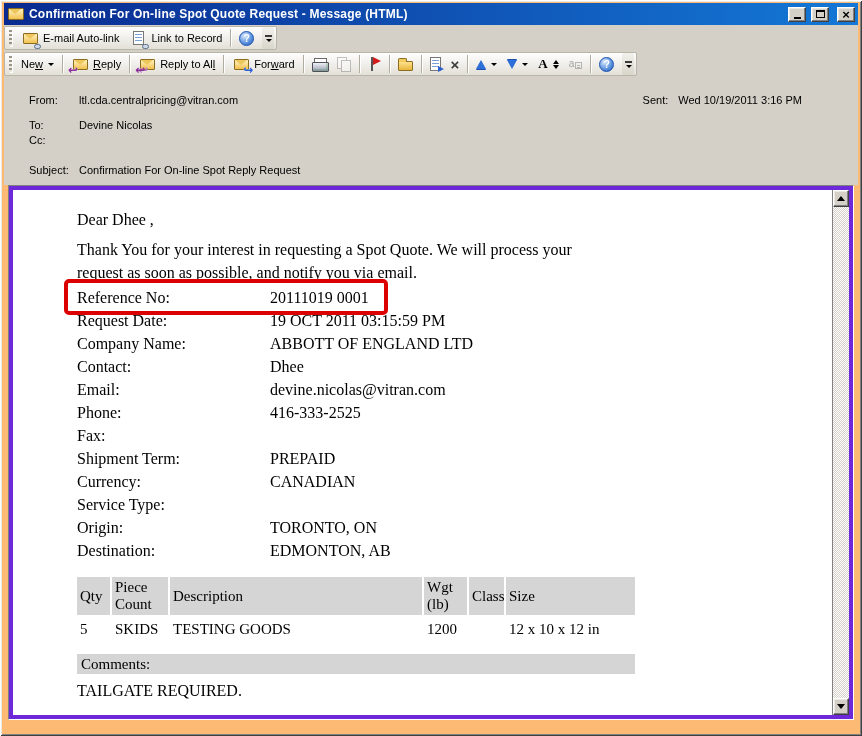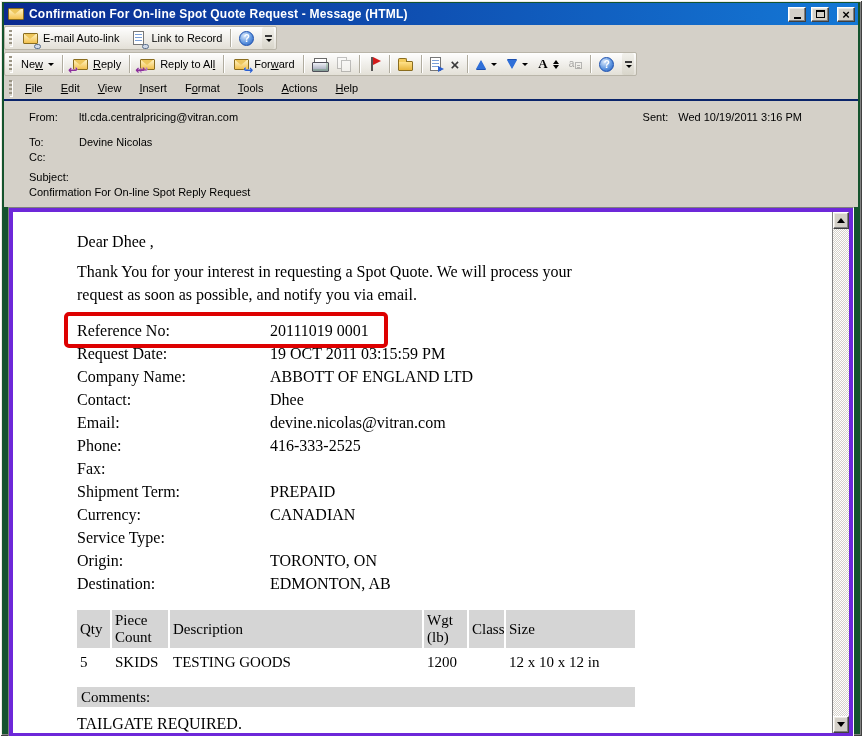--- a/index.html
+++ b/index.html
@@ -1,20 +1,20 @@
 <!DOCTYPE html>
 <html><head>
 <meta charset="utf-8">
 <style>
   * { box-sizing: border-box; margin: 0; padding: 0; }
   html,body { width:862px; height:736px; }
   body { font-family:"Liberation Sans","DejaVu Sans",sans-serif; background:#808080; }
 
   .window {
-    width:862px; height:736px; background:#14532d;
+    width:862px; height:736px; background:#fdba74;
     padding:3px 4px 0 4px;
     box-shadow: inset 1px 1px 0 #ffffff, inset -1px -1px 0 #404040, inset 2px 2px 0 #ece9e2, inset -2px -2px 0 #808080;
     display:flex; flex-direction:column;
   }
 
   
   .titlebar { height:22px; flex:none; background:linear-gradient(90deg,#0a2a90,#1478d6);
     display:flex; align-items:center; padding:0 3px 0 4px; gap:5px; }
   .title-text { color:#fff; font-weight:bold; font-size:12px; flex:1; white-space:nowrap; overflow:hidden; letter-spacing:.2px; }
   .win-btn { width:18px; height:15px; flex:none; background:#d4d0c8; border:1px solid; border-color:#fff #404040 #404040 #fff;
@@ -94,36 +94,36 @@
   .translate .a { font-size:10px; color:#333; line-height:1; }
   .translate .box { width:7px; height:7px; border:1px solid #666; position:relative; }
   .translate .box::before { content:""; position:absolute; left:1px; top:2px; width:3px; height:1px; background:#666; box-shadow:0 2px 0 #666; }
 
   
   .menubar { height:24px; flex:none; display:flex; align-items:center; padding-left:2px;
     background:#d4d0c8; border-bottom:2px solid #0a246a; }
   .menu-item { padding:3px 9px; font-size:11px; color:#000; white-space:nowrap; }
 
   
-  .header-pane { flex:none; background:#d4d0c8; padding:9px 0 7px 25px; font-size:11px; color:#000; }
+  .header-pane { flex:none; background:#d4d0c8; padding:16px 0 7px 25px; font-size:11px; color:#000; }
   .hrow { display:flex; line-height:15px; }
   .hrow.from { margin-bottom:10px; }
-  .hrow.subject { margin-top:5px;flex-direction:column; }
+  .hrow.subject { margin-top:15px; }
   .hlabel { width:50px; flex:none; }
   .sent-group { margin-left:auto; display:flex; padding-right:56px; }
   .sent-group .hlabel { width:auto; margin-right:10px; }
 
   
   .body-frame { flex:1; margin:0 4px 16px 4px; border:1px solid; border-color:#808080 #ffffff #ffffff #808080; }
   .body-inner { height:100%; border:4px solid #6d28d9; background:#fff; display:flex; overflow:hidden;padding-left:48px; }
   .email-body { flex:1; overflow:hidden; font-family:"Liberation Serif","DejaVu Serif",serif;
     font-size:16px; color:#000; padding:21px 6px 0 16px; }
   .greeting { margin-bottom:9px; }
   .intro div { line-height:23px; }
-  .fields { margin-top:13px; }
+  .fields { margin-top:2px; }
   .frow { display:flex; align-items:center; height:23px; }
   .flabel { width:193px; flex:none; }
   .frow.hl { position:relative; }
   .red-box { position:absolute; left:-13px; top:-7px; width:324px; height:36px;
     border:4px solid #dd0000; border-radius:5px; pointer-events:none; }
 
   .ship-table { border-collapse:separate; border-spacing:2px; table-layout:fixed;
     width:562px; margin:13px 0 0 -2px; font-size:15px; }
   .ship-table th { background:#d5d5d5; font-weight:normal; text-align:left;
     padding:1px 3px; height:38px; vertical-align:middle; line-height:17px; }
@@ -269,31 +269,20 @@
       <button class="tb-btn">
           <span class="help">?</span>
         </button>
       <span class="overflow">
         <span class="ovf-bar"></span>
         <span class="caret-dn sm"></span>
       </span>
     </div>
   </div>
 
-  <div class="menubar">
-    <span class="grip"></span>
-    <span class="menu-item"><u>F</u>ile</span>
-    <span class="menu-item"><u>E</u>dit</span>
-    <span class="menu-item"><u>V</u>iew</span>
-    <span class="menu-item"><u>I</u>nsert</span>
-    <span class="menu-item">F<u>o</u>rmat</span>
-    <span class="menu-item"><u>T</u>ools</span>
-    <span class="menu-item"><u>A</u>ctions</span>
-    <span class="menu-item"><u>H</u>elp</span>
-  </div>
 
   <div class="header-pane">
     <div class="hrow from">
       <span class="hlabel">From:</span>
       <span class="hvalue">ltl.cda.centralpricing@vitran.com</span>
       <span class="sent-group">
         <span class="hlabel">Sent:</span>
         <span class="hvalue">Wed 10/19/2011 3:16 PM</span>
       </span>
     </div>

